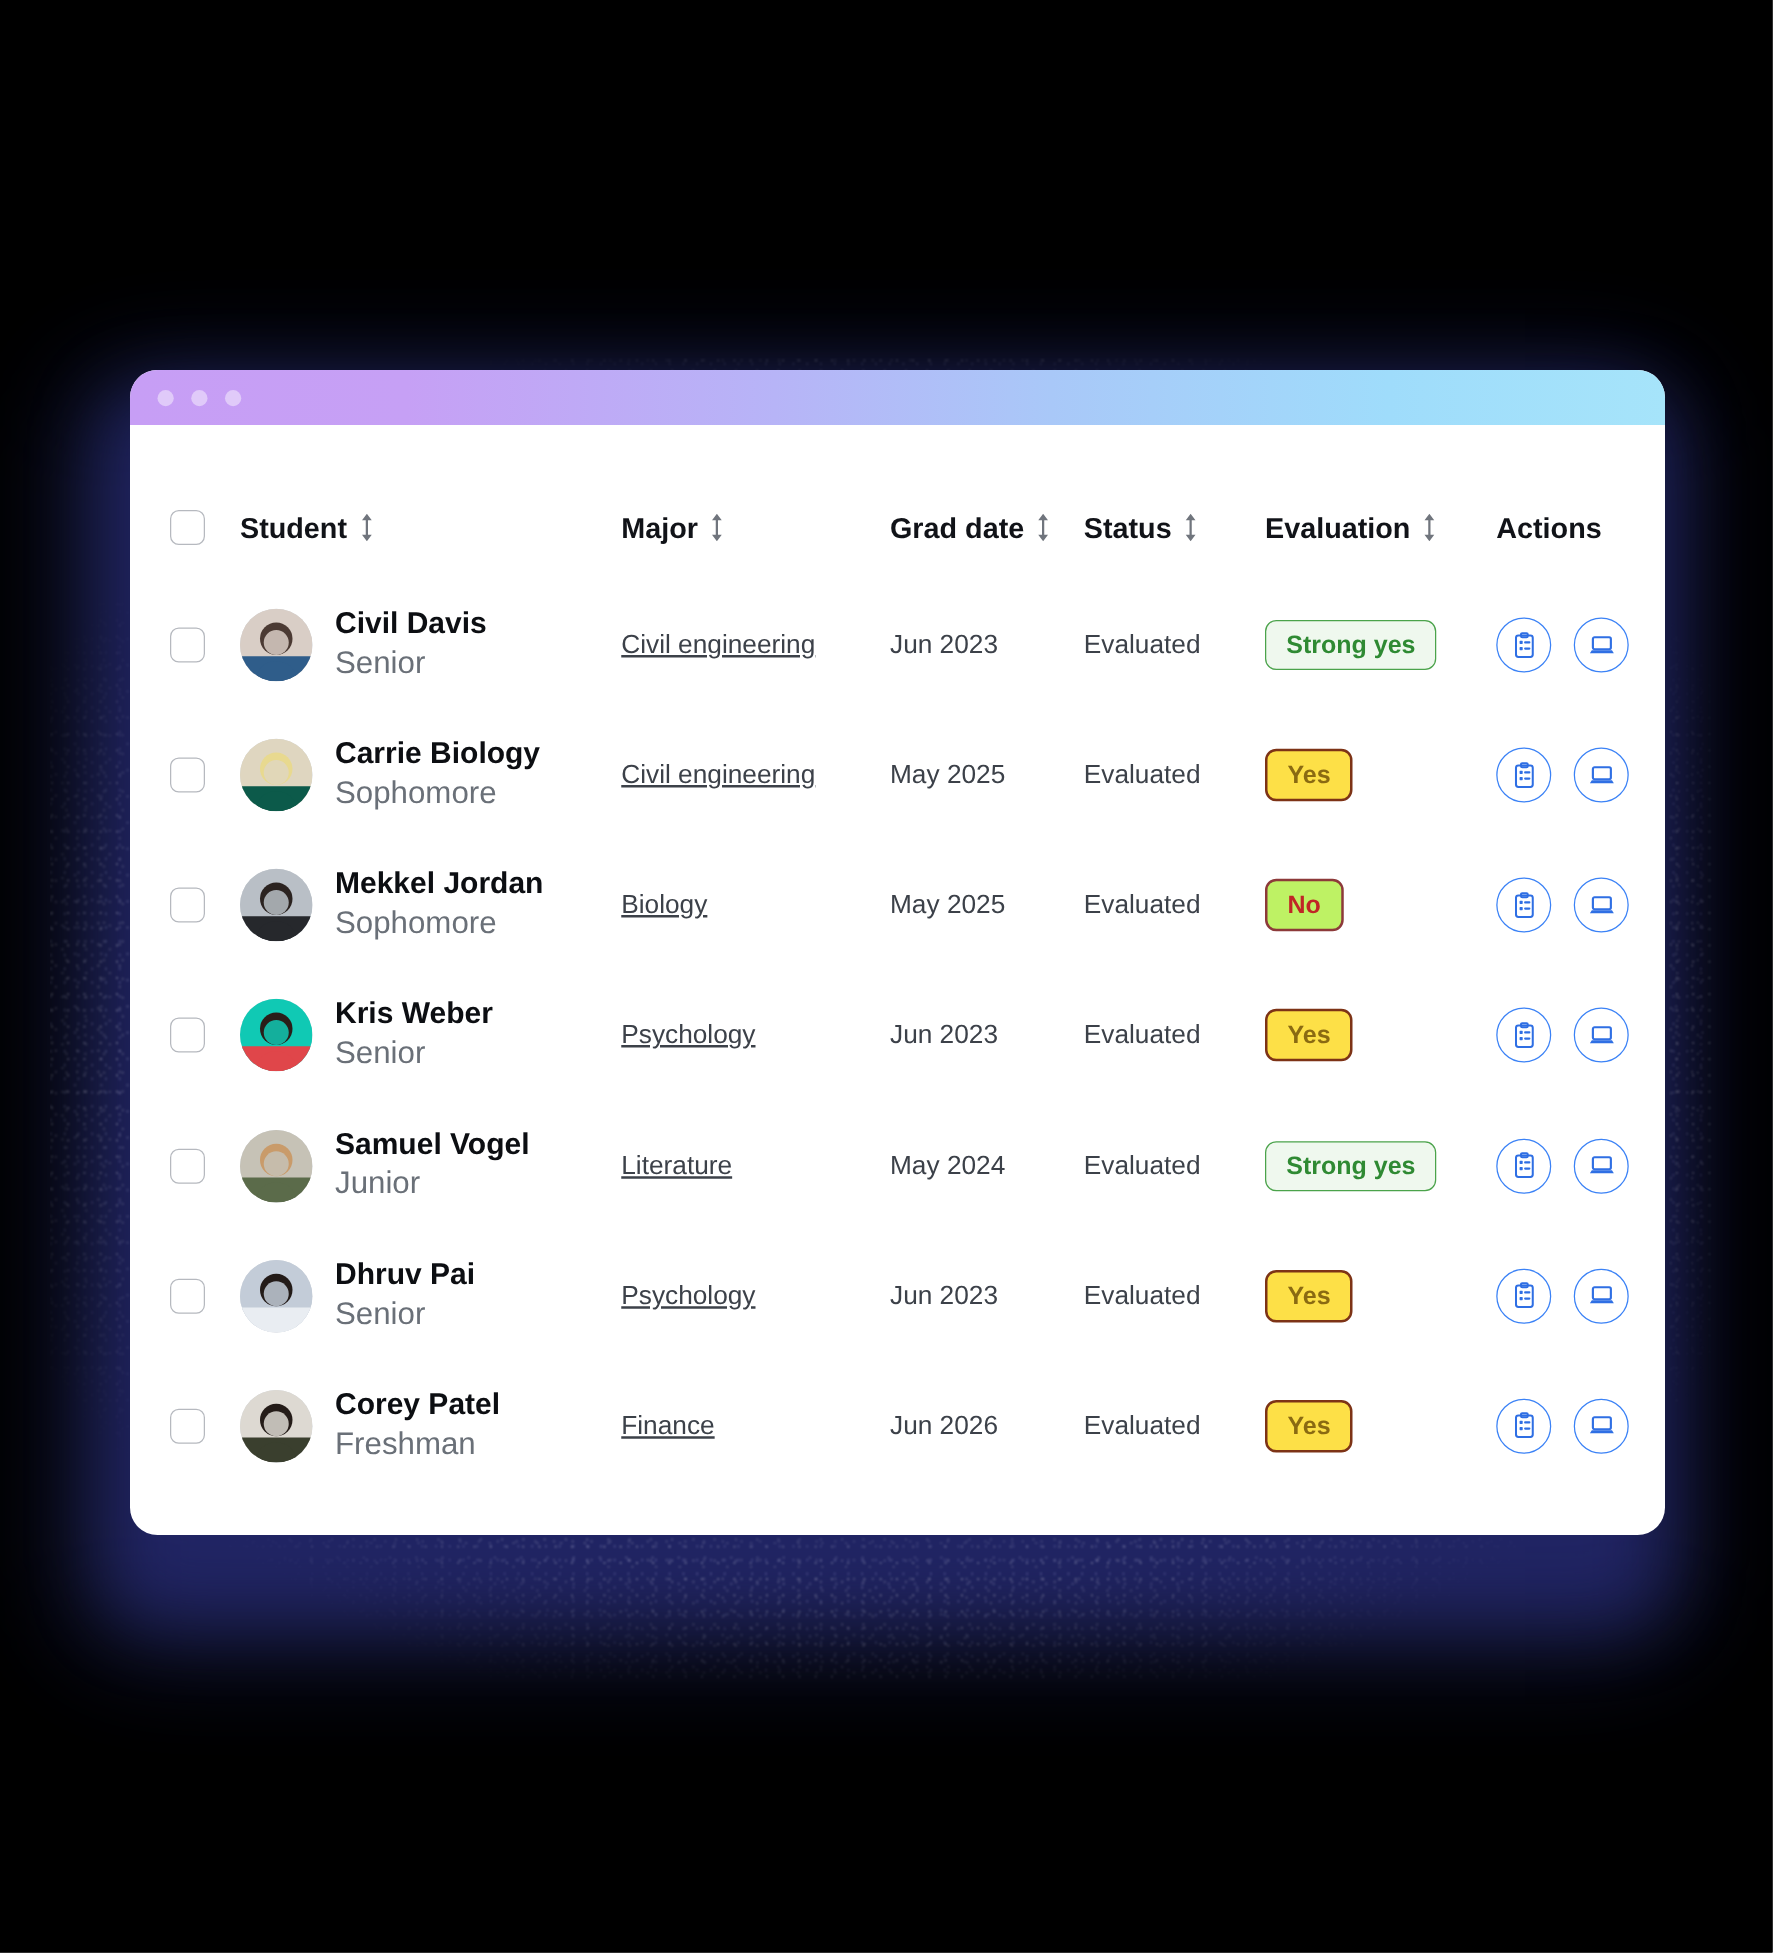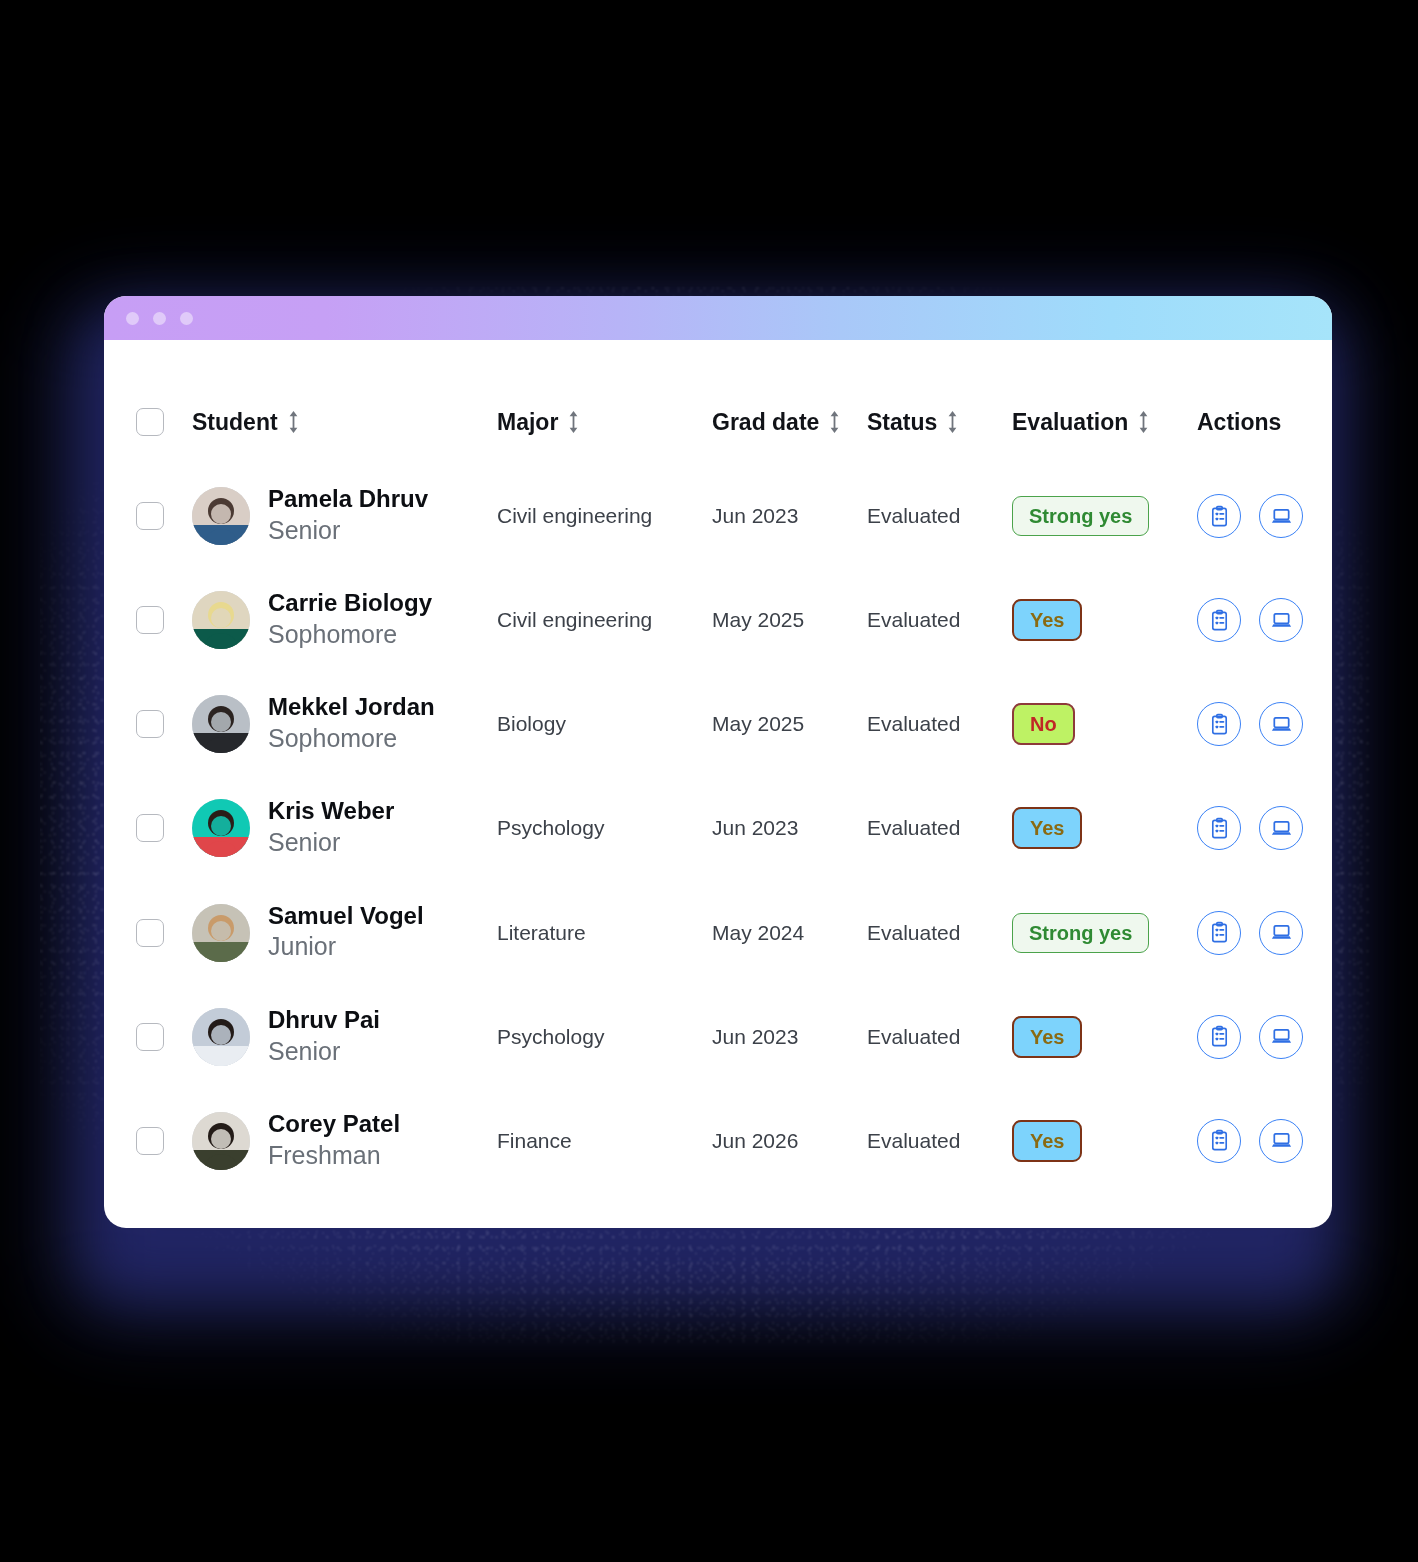--- a/index.html
+++ b/index.html
@@ -85,21 +85,21 @@
     font-size: 23px;
     font-weight: bold;
     color: #111318;
     white-space: nowrap;
   }
   .th-inner { display: inline-flex; align-items: center; gap: 10px; }
   .sort-ico { display: inline-block; width: 11px; height: 22px; color: #70757d; flex: none; }
 
   .col-check { width: 88px; padding-left: 32px; }
   .col-student { width: 305px; margin-left: 44px; }
-  .col-major { width: 215px; }
+  .col-major { width: 215px; text-decoration: underline; }
   .col-grad { width: 155px; }
   .col-status { width: 145px; }
   .col-eval { width: 185px; }
   .col-actions { width: 135px; margin-left: 31px; }
 
   tbody td { padding: 22px 0; font-size: 21px; color: #3c4149; }
   tbody tr td:first-child { padding-left: 32px; }
 
   .cbx {
     width: 28px; height: 28px;
@@ -126,21 +126,21 @@
     font-size: 20px;
     font-weight: bold;
     line-height: 1;
     text-align: center;
   }
   .badge.strong {
     background: #eff8ee; border: 1.6px solid #4ba34b; color: #2f8a33;
     min-width: 134px;
   }
   .badge.yes {
-    background: #7dd3fc; border: 2px solid #7d3316; color: #8a6a12;
+    background: #fde047; border: 2px solid #7d3316; color: #8a6a12;
     min-width: 62px;
   }
   .badge.no {
     background: #bef264; border: 2px solid #8d3a3a; color: #c02626;
     min-width: 62px;
   }
   .eval-wrap { display: flex; justify-content: flex-start; padding-right: 8px; }
 
   .actions { display: flex; gap: 18px; align-items: center; }
   .act-btn {
@@ -261,21 +261,21 @@
                   <div class="avatar">
                     <svg viewBox="0 0 58 58" preserveAspectRatio="xMidYMid slice">
                       <rect width="58" height="58" fill="#d9cec6"></rect>
                       <rect y="38" width="58" height="20" fill="#2f5d8a"></rect>
                       <circle cx="29" cy="24" r="13" fill="#4b3a33"></circle>
                       <circle cx="29" cy="27" r="10" fill="#d9cec6" opacity=".85"></circle>
                       <path d="M12 58c2-11 8-16 17-16s15 5 17 16z" fill="#2f5d8a"></path>
                     </svg>
                   </div>
                   <div>
-                    <div class="s-name">Pamela Dhruv</div>
+                    <div class="s-name">Civil Davis</div>
                     <div class="s-year">Senior</div>
                   </div>
                 </div>
               </td>
               <td class="col-major">Civil engineering</td>
               <td class="col-grad">Jun 2023</td>
               <td class="col-status">Evaluated</td>
               <td class="col-eval">
                 <div class="eval-wrap">
                   <span class="badge strong">Strong yes</span>

